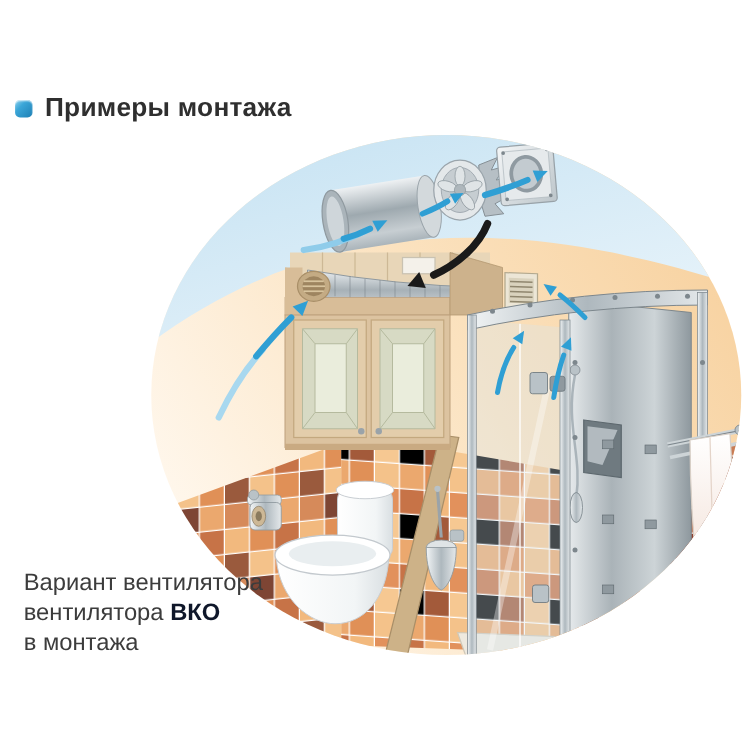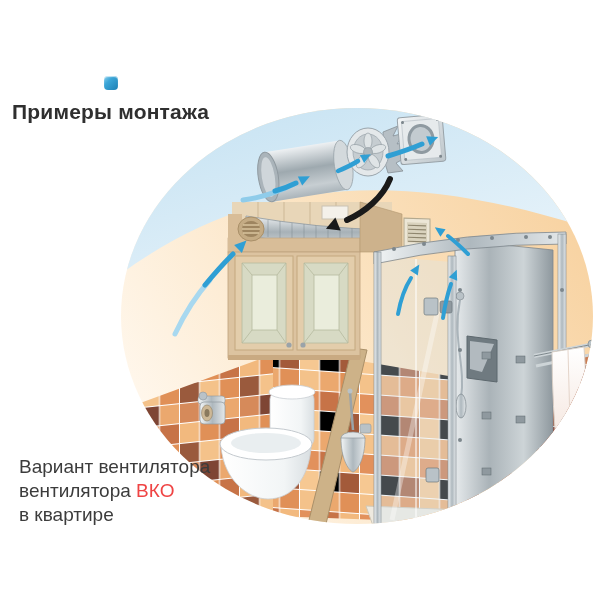--- a/index.html
+++ b/index.html
@@ -3,35 +3,35 @@
 <meta charset="utf-8">
 <style>
   html,body{margin:0;padding:0;}
   body{
     width:600px;height:600px;position:relative;overflow:hidden;
     background:#ffffff;
     font-family:"Liberation Sans", sans-serif;
   }
   .header{
     position:absolute;left:12px;top:76px;height:22px;
-    display:flex;align-items:center;gap:10px;flex-direction:column;
+    display:flex;align-items:center;gap:10px;
   }
   .bullet{
     width:14px;height:14px;border-radius:4px;flex:0 0 auto;
     background:linear-gradient(135deg,#8fd2ee 0%,#3ba6d8 35%,#1d7fb4 100%);
     box-shadow:inset 0 1px 1px rgba(255,255,255,.7);
   }
   .header h1{
     margin:0;font-size:21px;font-weight:bold;color:#2f2f2f;letter-spacing:.2px;
   }
   .caption{
     position:absolute;left:19px;top:455px;width:230px;
     font-size:19px;line-height:24px;color:#3c3c3c;
   }
-  .caption b{font-weight:normal;color:#ef4444;}
+  .caption b{font-weight:bold;color:#0f172a;}
   .scene{position:absolute;left:0;top:0;}
 </style>
 </head>
 <body>
 
 <div class="header">
   <div class="bullet"></div>
   <h1>Примеры монтажа</h1>
 </div>
 
@@ -371,14 +371,14 @@
     <g>
       <path d="M390,179 C383,197 365,212 347,220" fill="none" stroke="#1a1a1a" stroke-width="6" stroke-linecap="round"></path>
       <polygon points="0,-7 13,0 0,7" fill="#1a1a1a" transform="translate(338,224) rotate(158)"></polygon>
     </g>
   </g>
 </svg>
 
 <div class="caption">
   <div><span>Вариант вентилятора</span></div>
   <div><span>вентилятора </span><b>ВКО</b></div>
-  <div><span>в квартире</span></div>
+  <div><span>в монтажа</span></div>
 </div>
 
 </body></html>

